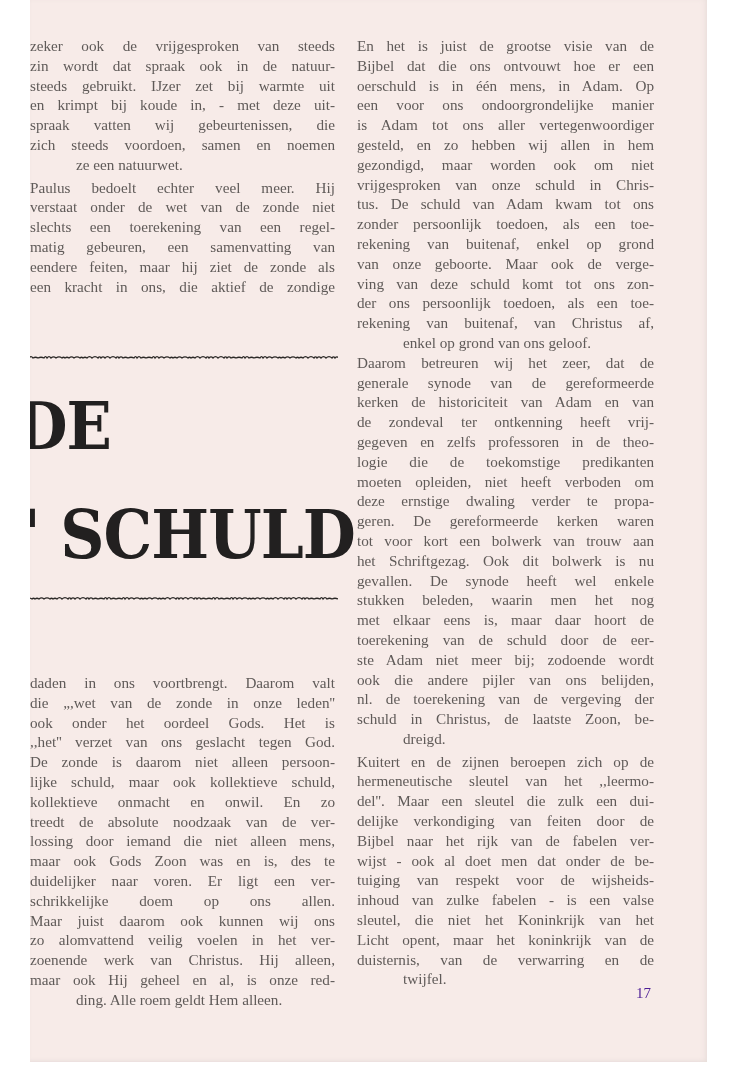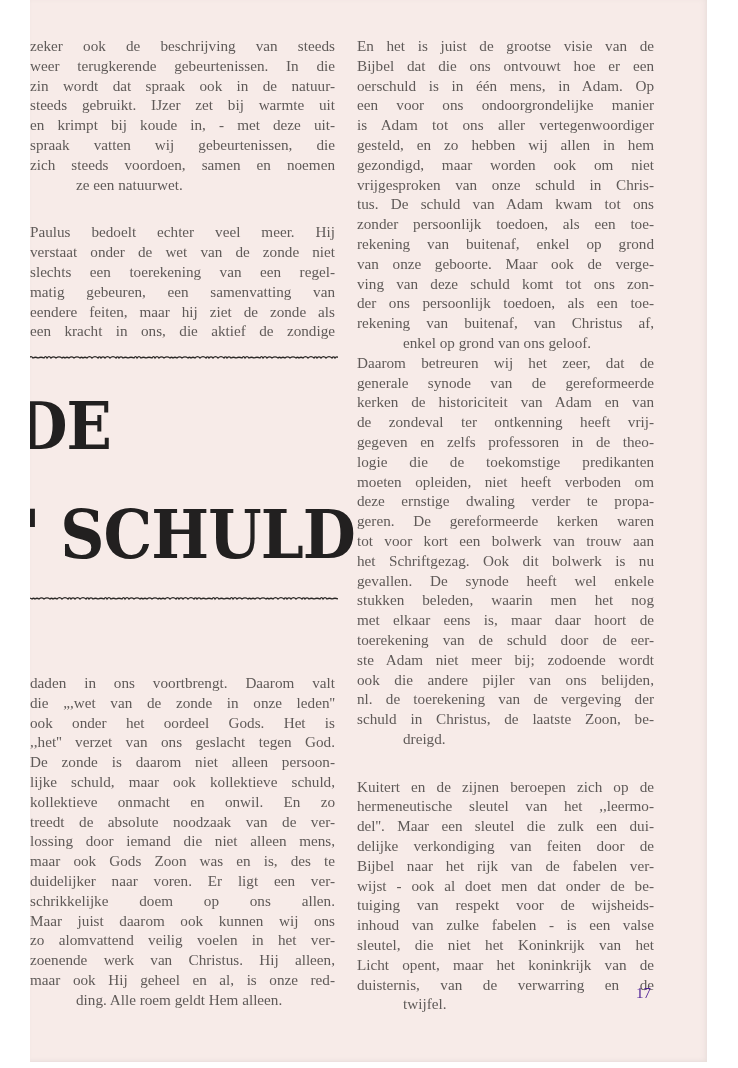--- a/index.html
+++ b/index.html
@@ -13,21 +13,21 @@
     .col {
       position: absolute;
       font-family: "Liberation Serif", "DejaVu Serif", serif;
       font-size: 15.2px;
       line-height: 19.8px;
       color: #5f5a58;
       text-align: justify;
       hyphens: none;
     }
     .col p { margin: 0; }
-    .col p.gap { margin-top: 28px; }
+    .col p.gap { margin-top: 3px; }
     .col p .ln { display: block; text-align: justify; text-align-last: justify; white-space: nowrap; }
     .col p .ln.last { text-align-last: left; padding-left: 46px; }
     .left-top { left: 0px; top: 36px; width: 305px; }
     .left-bottom { left: 0px; top: 673px; width: 305px; }
     .right { left: 327px; top: 36px; width: 297px; }
     .squiggle { position: absolute; left: -4px; width: 312px; height: 10px; }
     .squiggle-top { top: 352px; }
     .squiggle-bottom { top: 593px; }
     .headline {
       position: absolute; font-family: "DejaVu Serif", "Liberation Serif", serif;
@@ -42,22 +42,21 @@
       font-family: "Liberation Serif", serif; font-size: 15px; color: #4c1d95;
     }
   </style>
 </head>
 <body>
 
 <div class="page">
 
   <div class="col left-top">
     <p>
-        <span class="ln">zeker ook de beschrijving van steeds</span>
-        <span class="ln">weer terugkerende gebeurtenissen. In die</span>
+        <span class="ln">zeker ook de vrijgesproken van steeds</span>
         <span class="ln">zin wordt dat spraak ook in de natuur-</span>
         <span class="ln">steeds gebruikt. IJzer zet bij warmte uit</span>
         <span class="ln">en krimpt bij koude in, - met deze uit-</span>
         <span class="ln">spraak vatten wij gebeurtenissen, die</span>
         <span class="ln">zich steeds voordoen, samen en noemen</span>
         <span class="ln last">ze een natuurwet.</span>
       </p>
     <p class="gap">
         <span class="ln">Paulus bedoelt echter veel meer. Hij</span>
         <span class="ln">verstaat onder de wet van de zonde niet</span>

